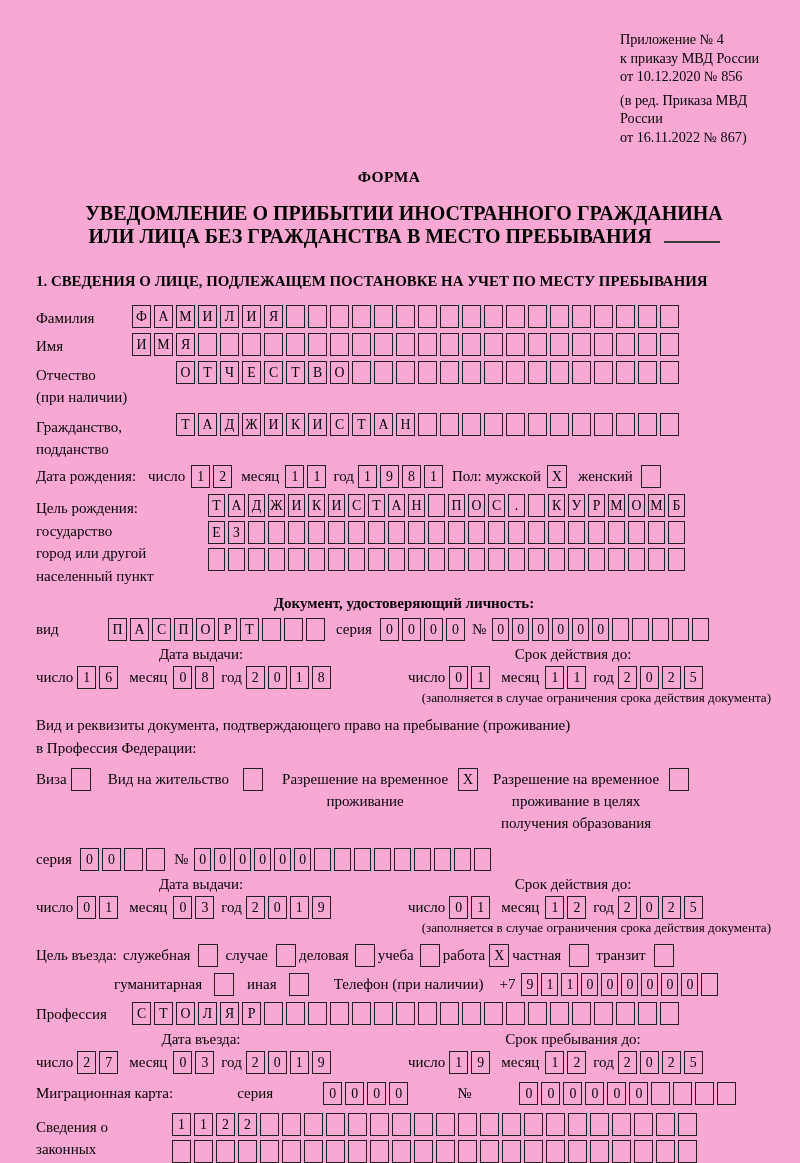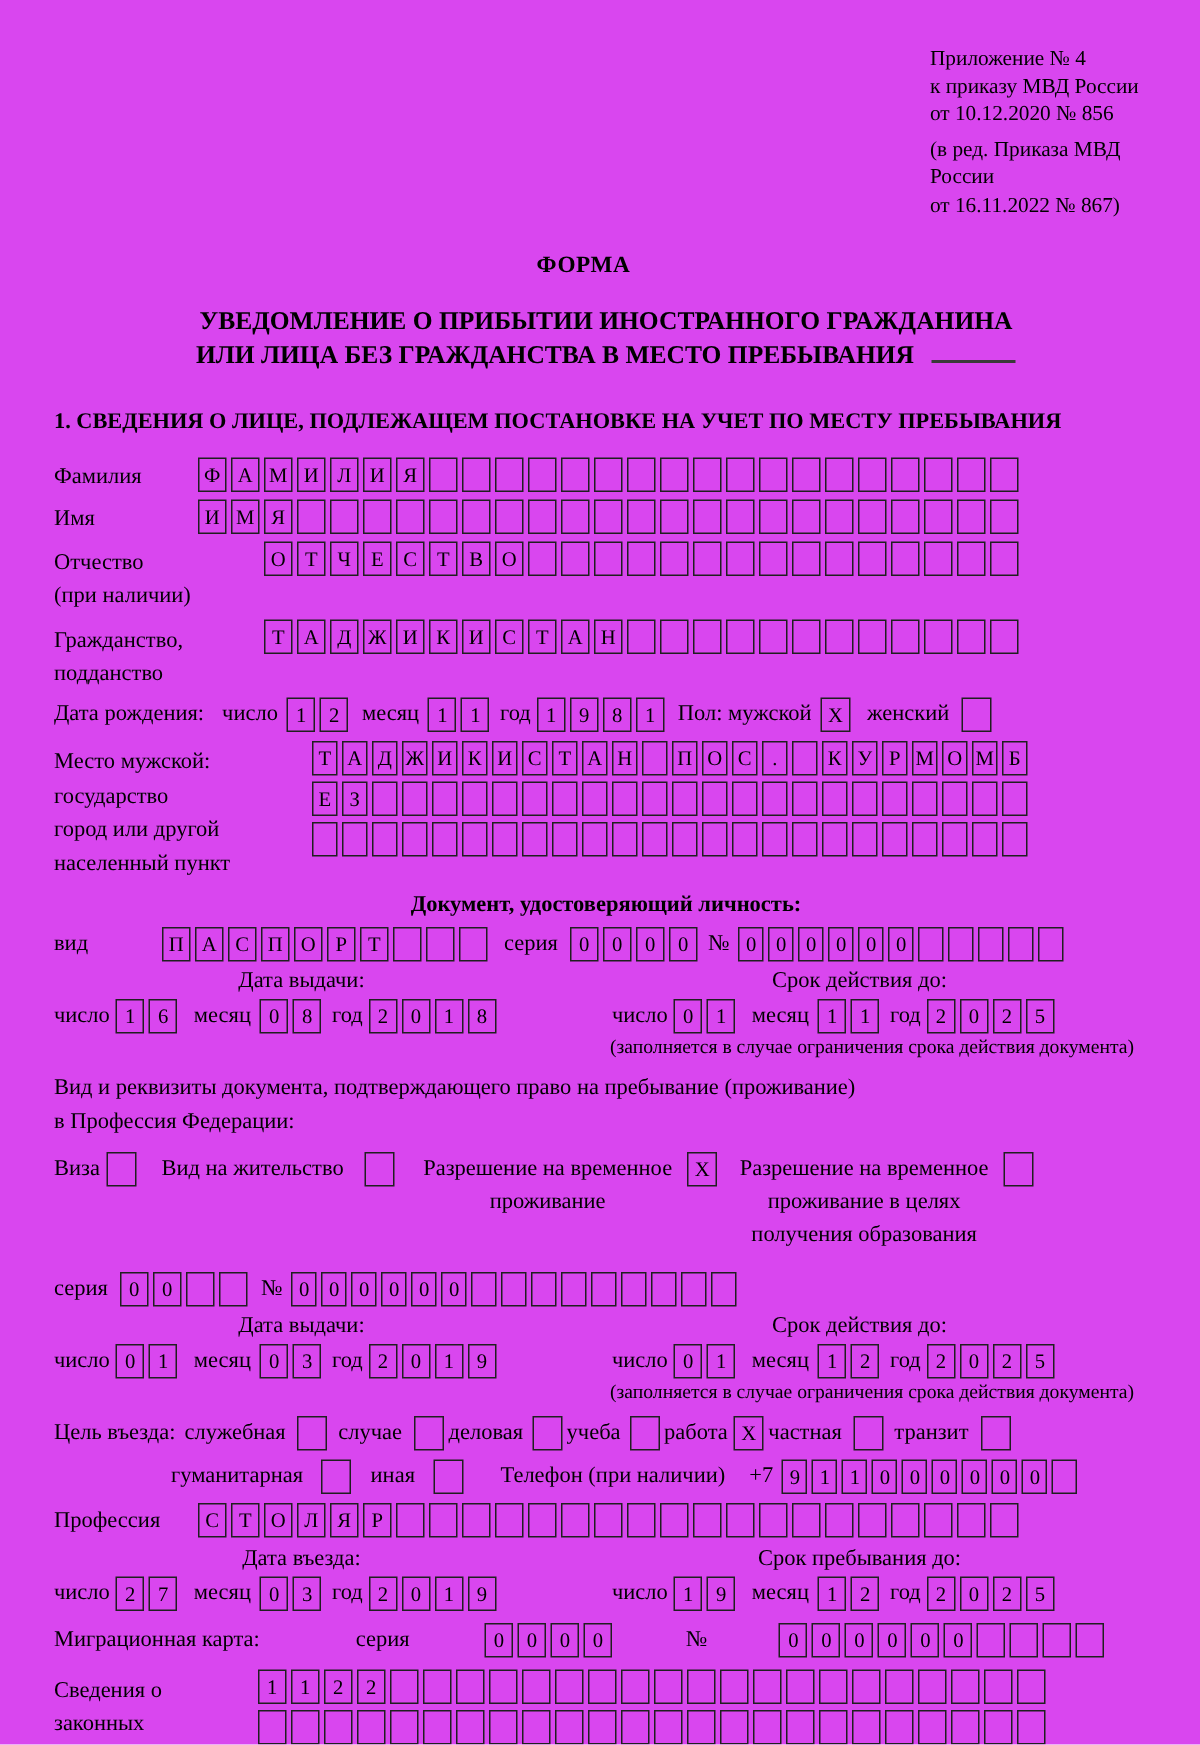--- a/index.html
+++ b/index.html
@@ -2,28 +2,28 @@
 <html><head>
 <meta charset="utf-8">
 <style>
   * { box-sizing: border-box; }
   html,body { margin:0; padding:0; background:#fff; }
   body {
     width:800px; color:#000;
     font-family:"Liberation Serif","DejaVu Serif",serif;
     font-size:15px;
   }
-  .page { width:800px; height:1163px; padding:30px 28px 20px 36px; overflow:hidden; position:relative; background:#d946ef; }
+  .page { width:800px; height:1163px; padding:30px 28px 20px 36px; overflow:hidden; position:relative; background:#f9a8d4; }
 
   
   .ref { margin-left:584px; line-height:18.5px; font-size:14.2px; }
   .ref .gap { margin-top:5px; }
   .forma { text-align:center; font-weight:bold; margin:22px 30px 0 0; font-size:15.5px; letter-spacing:.4px; }
 
-  .title { text-align:center; font-weight:bold; font-size:17px; line-height:23px; margin-top:16px; }
+  .title { text-align:center; font-weight:bold; font-size:20px; line-height:23px; margin-top:16px; }
   .blank { display:inline-block; width:56px; height:13px; border-bottom:2.2px solid #3a3a3a; margin-left:12px; }
 
   .sec { font-weight:bold; font-size:14.9px; margin-top:25px; margin-bottom:15px; }
 
   .row  { display:flex; align-items:flex-start; margin-bottom:5px; }
   .rowc { display:flex; align-items:center;   margin-bottom:5px; }
 
   .cell {
     display:inline-block; flex:none;
     width:19px; height:23px;
@@ -45,21 +45,21 @@
   .ml16{margin-left:16px;} .ml22{margin-left:22px;}
   .mr4{margin-right:4px;} .mr6{margin-right:6px;} .mr8{margin-right:8px;}
   .mb4{margin-bottom:4px;}
 
   .center-bold { text-align:center; font-weight:bold; margin:8px 0 6px; }
 
   .dp { display:flex; margin-top:2px; }
   .dp-l { width:372px; flex:none; }
   .dp-r { flex:1; }
   .dp-h { width:330px; text-align:center; margin-bottom:3px; }
-  .dp-note { text-align:right; font-size:13.1px; margin:1px 16px 8px 0; }
+  .dp-note { text-align:right; font-size:13.1px; margin:1px 1px 8px 0; }
 
   .intro { line-height:23px; margin-top:4px; }
 
   .permits { display:flex; align-items:flex-start; margin:8px 0 14px; }
   .pm { text-align:center; line-height:22px; flex:none; }
 </style>
 </head>
 <body>
 
 <div class="page">
@@ -226,21 +226,21 @@
         <span class="cell">1</span>
       </span>
     <span class="ml6 mr6">Пол: мужской</span>
     <span class="cell cb">X</span>
     <span class="ml8 mr8">женский</span>
     <span class="cell cb"></span>
   </div>
 
   <div class="row" style="margin-top:6px;">
     <div class="lw3">
-      <div>Место мужской:</div>
+      <div>Цель рождения:</div>
       <div>государство</div>
       <div>город или другой</div>
       <div>населенный пункт</div>
     </div>
     <div class="tight">
       <div class="boxes mb4">
           <span class="cell">Т</span>
           <span class="cell">А</span>
           <span class="cell">Д</span>
           <span class="cell">Ж</span>

